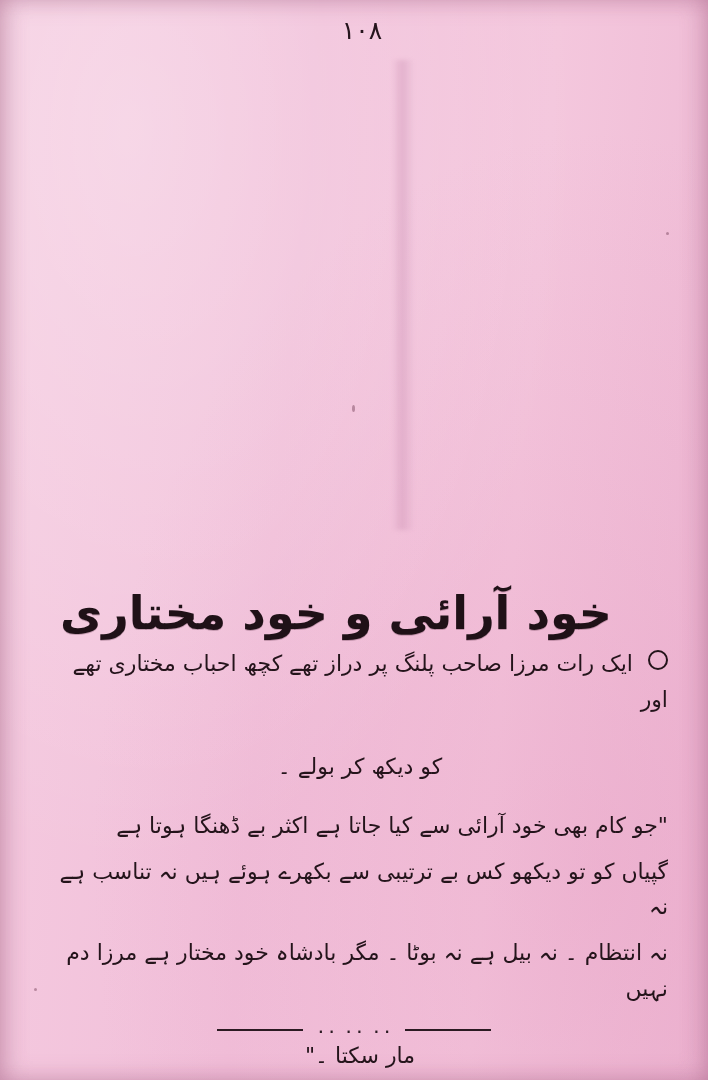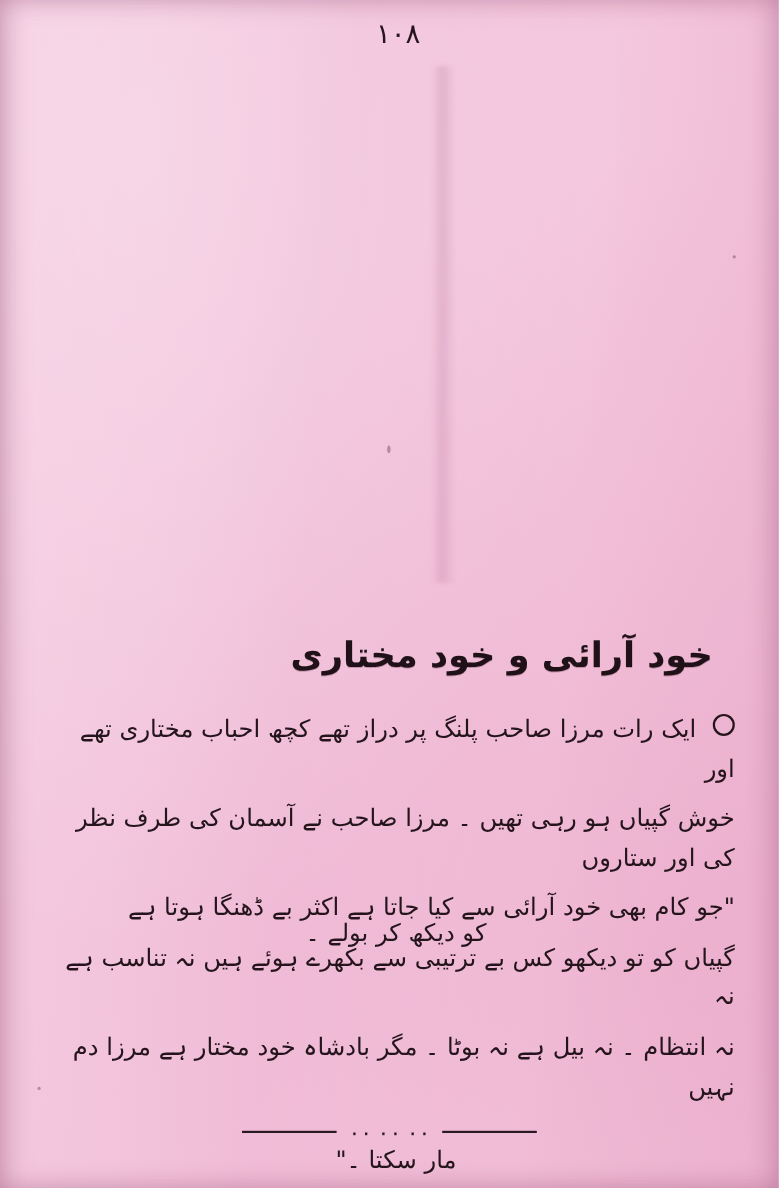--- a/index.html
+++ b/index.html
@@ -66,22 +66,22 @@
     letter-spacing: 1px;
     color: #26151d;
     font-family: "DejaVu Sans", sans-serif;
     padding-left: 16px;
   }
   .title {
     position: absolute;
     top: 556px;
     left: 60px;
     right: 60px;
-    text-align: right;
-    font-size: 32px;
+    text-align: left;
+    font-size: 46px;
     font-weight: bold;
     line-height: 1.15;
     color: #1f1117;
     text-shadow: 0 1px 0 rgba(60,20,40,0.25);
   }
   .body-block {
     position: absolute;
     left: 52px;
     right: 40px;
   }
@@ -113,21 +113,20 @@
   }
   .rule-ornament {
     position: absolute;
     bottom: 38px;
     left: 0;
     right: 0;
     text-align: center;
     font-size: 20px;
     letter-spacing: 3px;
     color: #2b1a22;
-    font-family: Liberation Serif, serif;
   }
   .rule-ornament .dash {
     display: inline-block;
     width: 86px;
     height: 2px;
     background: #2b1a22;
     vertical-align: 6px;
     margin: 0 6px;
   }
 </style>
@@ -143,21 +142,20 @@
 
   <div class="page-number rtl">۱۰۸</div>
 
   <h1 class="title rtl">خود آرائی و خود مختاری</h1>
 
   <div class="body-block para-1 rtl">
     <p class="bullet-line">
       <span class="bullet"></span>
       <span>ایک رات مرزا صاحب پلنگ پر دراز تھے کچھ احباب مختاری تھے اور</span>
     </p>
-    <p>خوش گپیاں ہو رہی تھیں ۔ مرزا صاحب نے آسمان کی طرف نظر کی اور ستاروں</p>
     <p class="center-tail">کو دیکھ کر بولے ۔</p>
   </div>
 
   <div class="body-block para-2 rtl">
     <p>"جو کام بھی خود آرائی سے کیا جاتا ہے اکثر بے ڈھنگا ہوتا ہے</p>
     <p>گپیاں کو تو دیکھو کس بے ترتیبی سے بکھرے ہوئے ہیں نہ تناسب ہے نہ</p>
     <p>نہ انتظام ۔ نہ بیل ہے نہ بوٹا ۔ مگر بادشاہ خود مختار ہے مرزا دم نہیں</p>
     <p class="center-tail">مار سکتا ۔"</p>
   </div>
 

